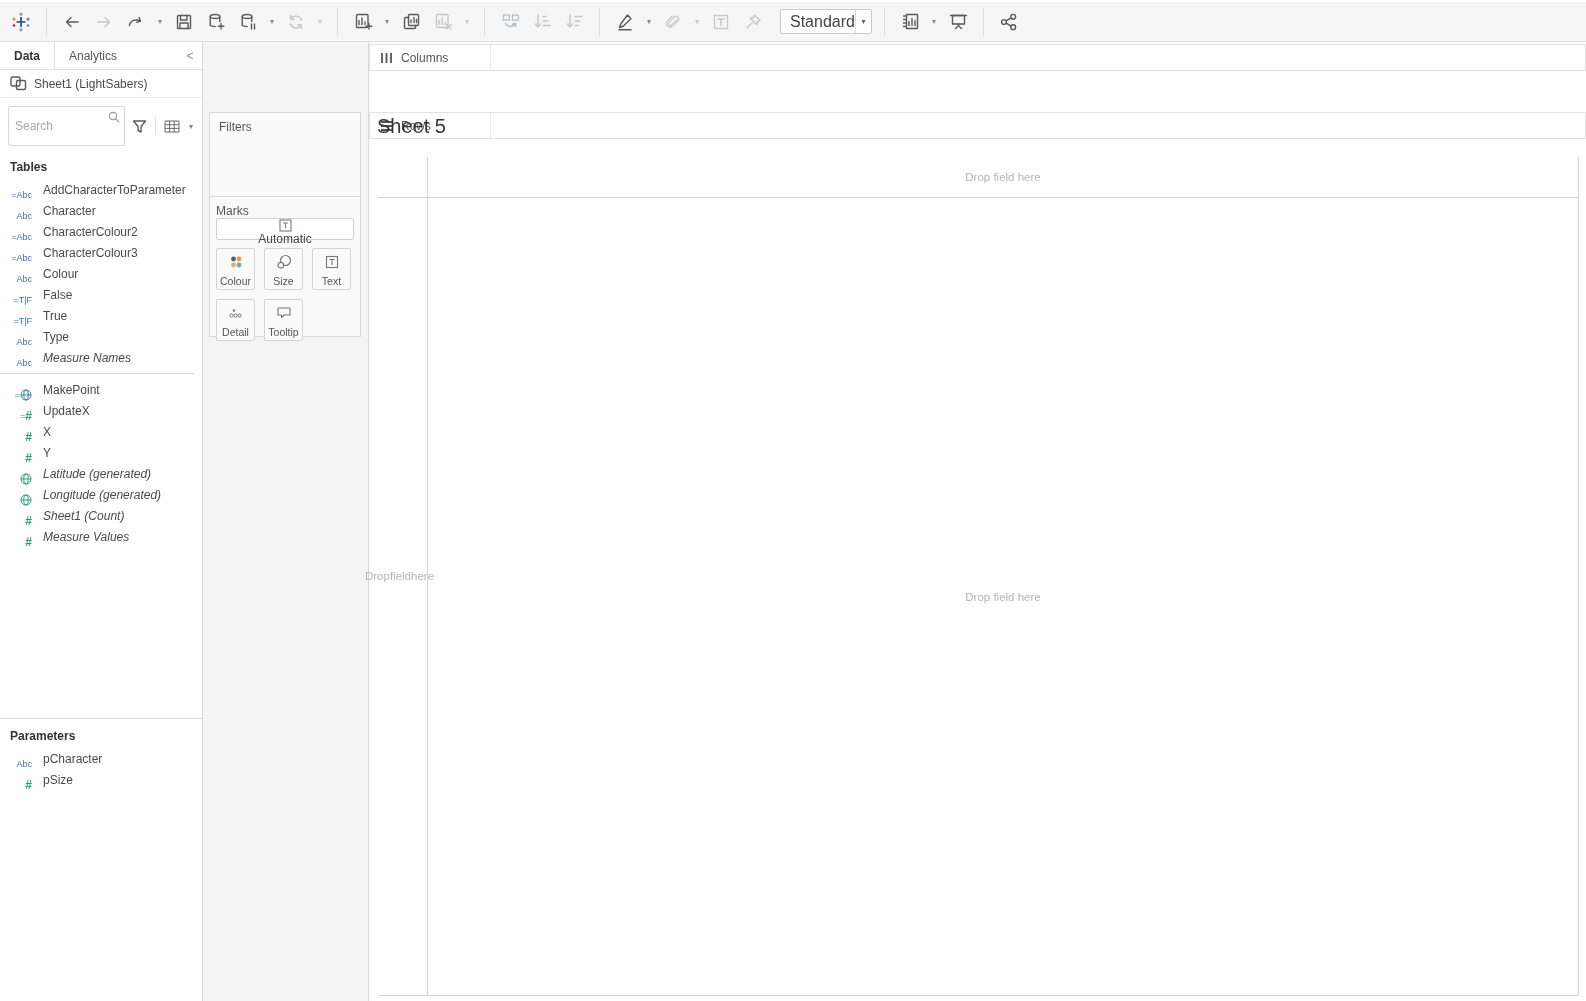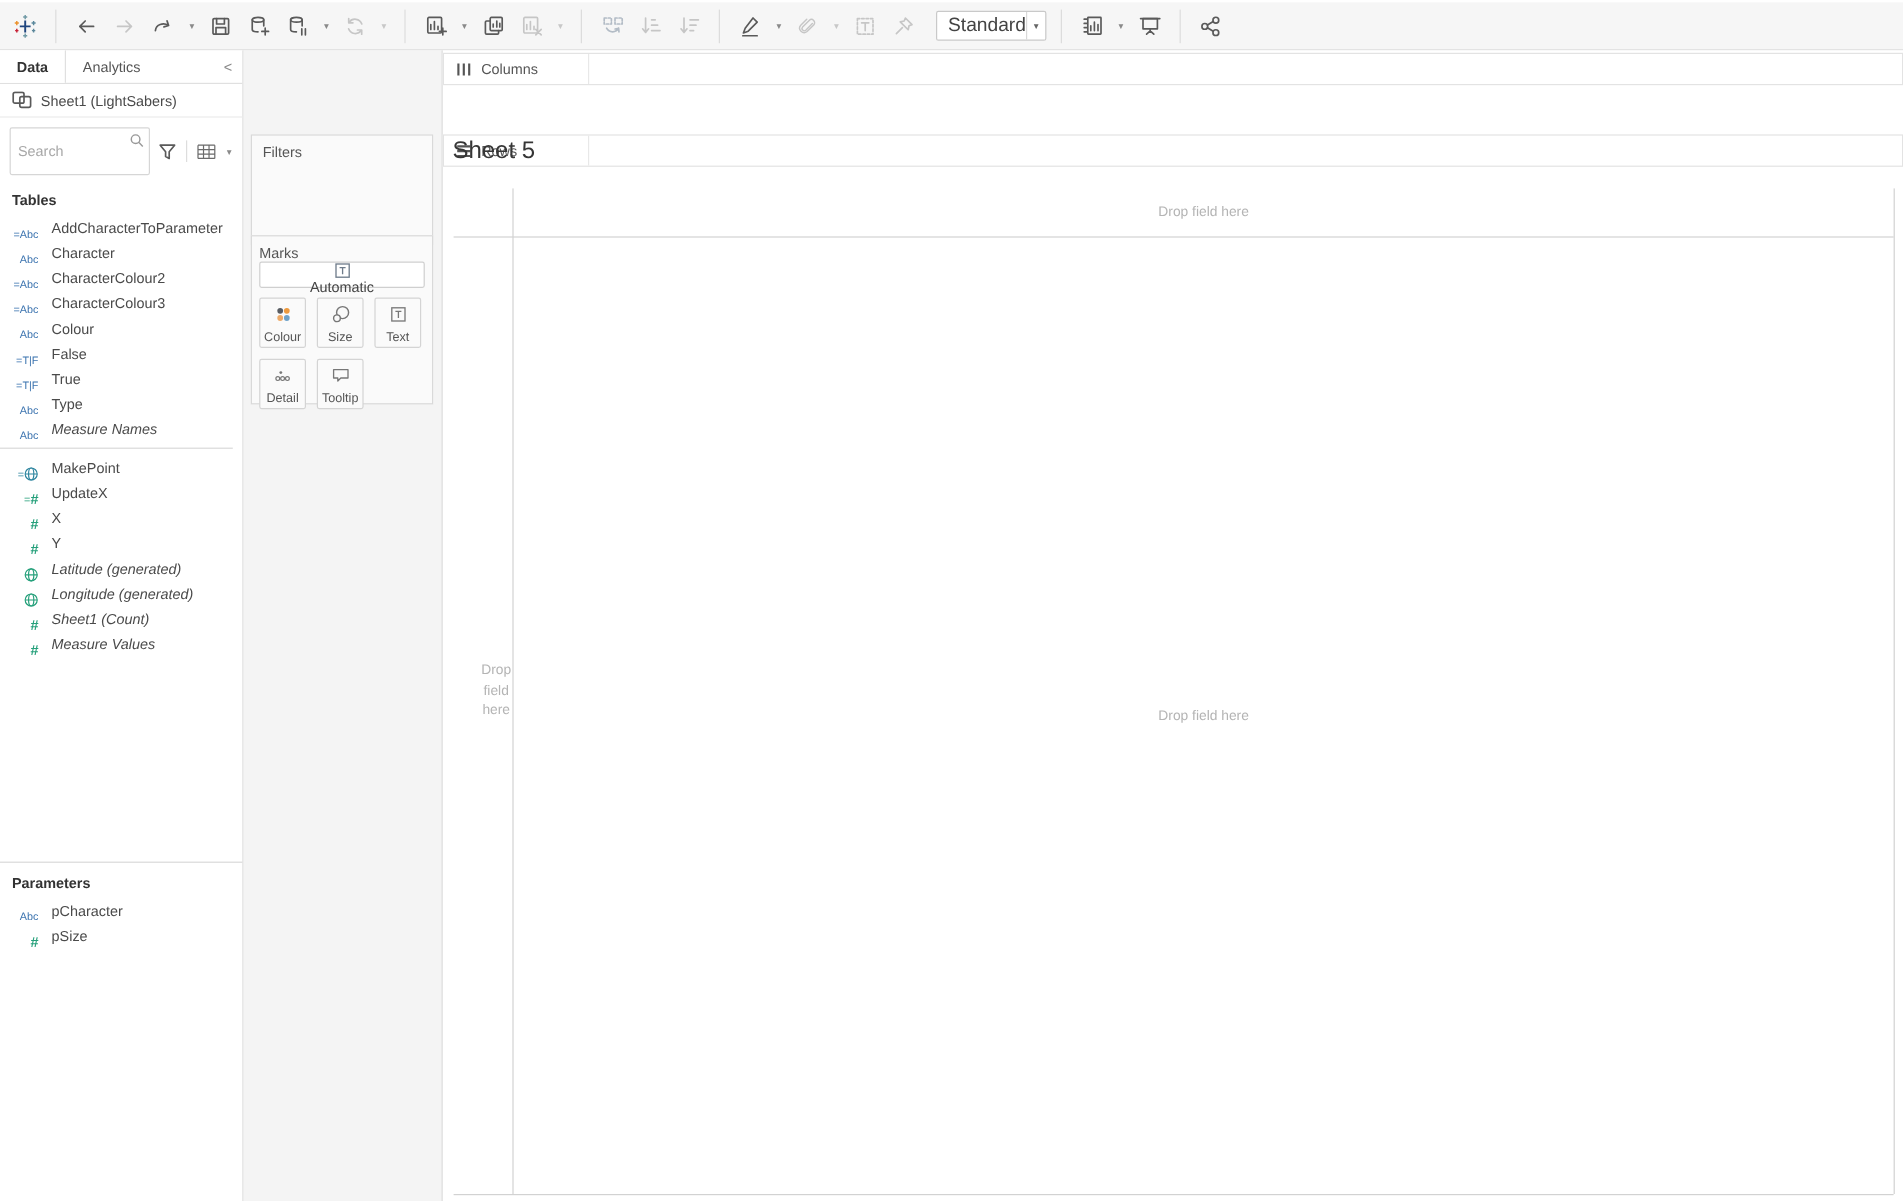--- a/index.html
+++ b/index.html
@@ -72,21 +72,21 @@
   .shelf-cols { top:2px; } .shelf-rows { top:34px;margin-top:36px; }
   .shelf-label { width:121px; height:100%; display:flex; align-items:center; gap:8px; padding-left:10px; border-right:1px solid #e8e8e8; font-size:12px; color:#555; }
   .shelf-drop { flex:1; height:100%; }
   .sheet-title { position:absolute; left:8px; top:73px; font-size:20px; color:#363636; }
   .vline { position:absolute; width:1px; background:#d2d2d2; top:115px; height:838px; }
   .vl-left { left:58px; } .vl-right { left:1209px; }
   .hline { position:absolute; height:1px; background:#d2d2d2; left:9px; width:1200px; }
   .hl-top { top:155px; } .hl-bottom { top:953px; }
   .drop-zone { position:absolute; display:flex; align-items:center; justify-content:center; color:#b4b4b4; font-size:11.5px; }
   .dz-top    { left:59px; top:115px; width:1150px; height:40px; }
-  .dz-left   { left:20px;  top:115px; width:49px;  height:838px; flex-direction:column; line-height:16.5px; }
+  .dz-left   { left:6px;  top:115px; width:49px;  height:838px; flex-direction:row; line-height:16.5px; }
   .dz-center { left:59px; top:156px; width:1150px; height:797px; }
 </style>
 </head>
 <body>
 
 <div class="app">
 
   <div class="toolbar">
     <span class="tb-btn">
       <svg class="ic" width="22" height="22" viewBox="0 0 22 22">

